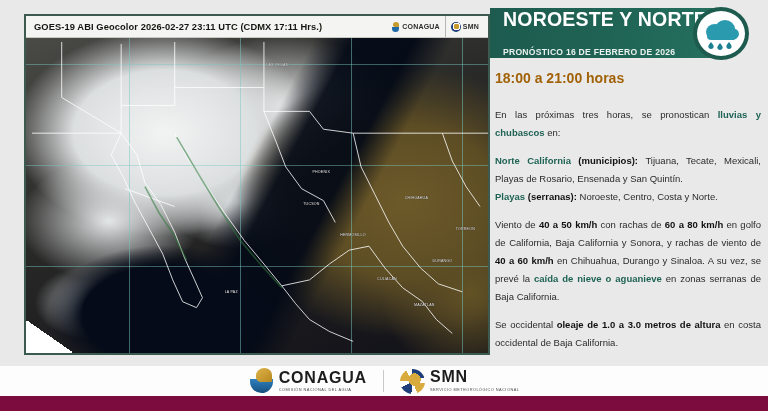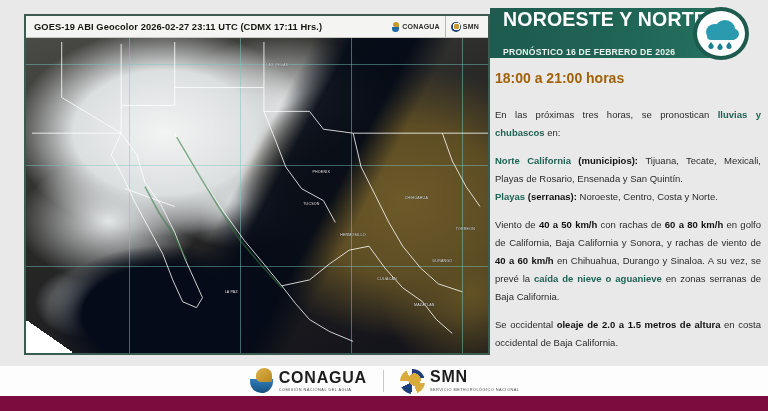--- a/index.html
+++ b/index.html
@@ -213,21 +213,21 @@
   <div id="fc-hours">18:00 a 21:00 horas</div>
 
   <div id="fc-body">
 
     <p class="para"><span>En las próximas tres horas, se pronostican </span><span class="g">lluvias y chubascos</span><span> en:</span></p>
 
     <p class="para"><span class="g">Norte California</span><span class="b"> (municipios): </span><span>Tijuana, Tecate, Mexicali, Playas de Rosario, Ensenada y San Quintín.</span><br><span class="g">Playas</span><span class="b"> (serranas): </span><span>Noroeste, Centro, Costa y Norte.</span></p>
 
     <p class="para"><span>Viento de </span><span class="b">40 a 50 km/h</span><span> con rachas de </span><span class="b">60 a 80 km/h</span><span> en golfo de California, Baja California y Sonora, y rachas de viento de </span><span class="b">40 a 60 km/h</span><span> en Chihuahua, Durango y Sinaloa. A su vez, se prevé la </span><span class="g">caída de nieve o aguanieve</span><span> en zonas serranas de Baja California.</span></p>
 
-    <p class="para"><span>Se occidental </span><span class="b">oleaje de 2.0 a 1.5 metros de altura</span><span> en costa occidental de Baja California.</span></p>
+    <p class="para"><span>Se occidental </span><span class="b">oleaje de 1.0 a 3.0 metros de altura</span><span> en costa occidental de Baja California.</span></p>
 
 
   </div>
 </div>
 
 <div id="footer">
   <div class="flogo">
     <span class="big-conagua"></span>
     <span class="flogo-txt">
       <span class="flogo-main">CONAGUA</span>

